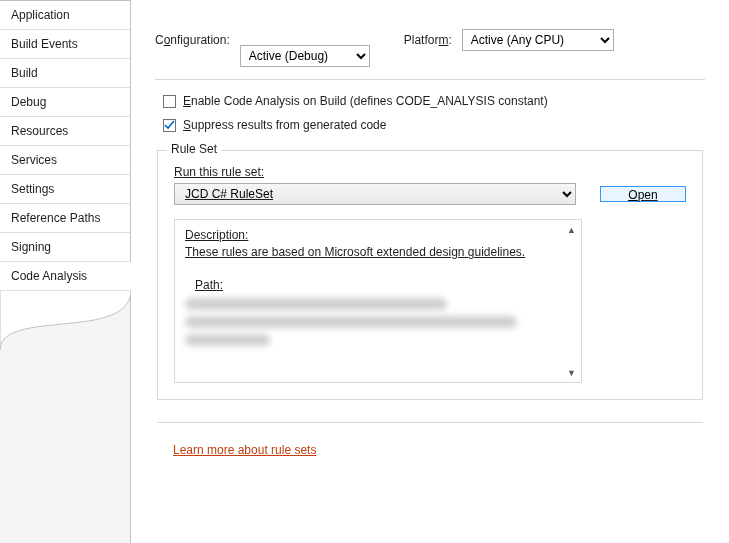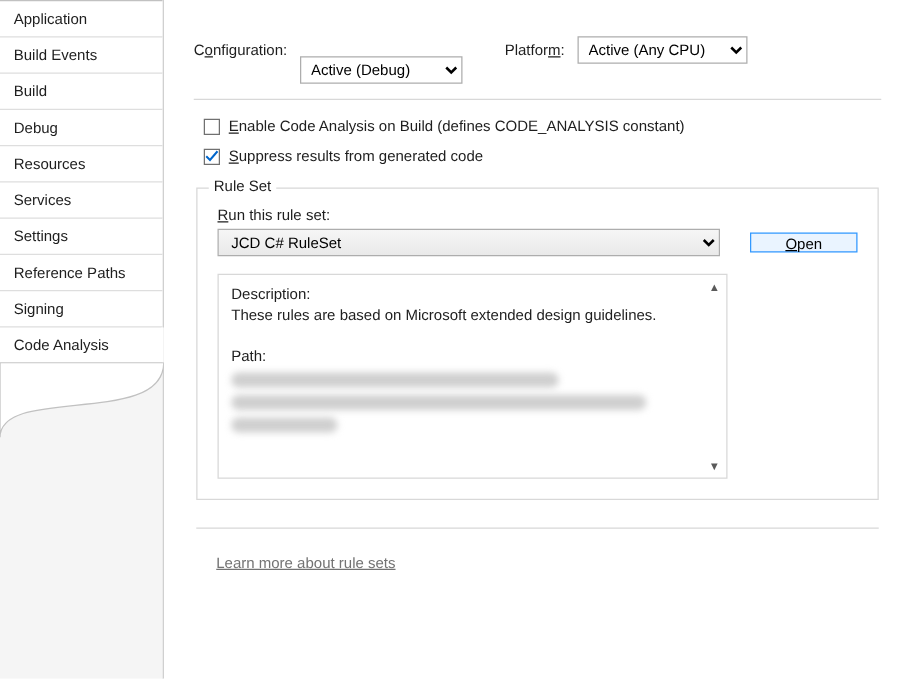--- a/index.html
+++ b/index.html
@@ -68,21 +68,21 @@
   }
   .toprow .lbl { margin-right: 2px; }
   select.drop {
     font: inherit;
     height: 22px;
     border: 1px solid #adadad;
     background: #fff;
     padding: 1px 4px;
   }
   .drop.config { width: 130px; margin-top: 32px; }
-  .drop.platform { width: 136px; }
+  .drop.platform { width: 152px; }
   .gap1 { width: 18px; }
   hr.sep {
     border: none;
     border-top: 1px solid #d8d8d8;
     margin: 2px 0 14px 0;
   }
   .checkrow {
     display: flex;
     align-items: flex-end;
     gap: 7px;
@@ -96,20 +96,21 @@
     justify-content: center;
     background: #fff;
   }
   .chk.checked svg { display: block; }
   .chk svg { display: none; }
   .fieldset {
     border: 1px solid #d8d8d8;
     margin: 8px 2px 0 2px;
     padding: 14px 16px 16px 16px;
     position: relative;
+    text-decoration: underline;
   }
   .fieldset-legend {
     position: absolute;
     top: -9px;
     left: 9px;
     background: #fff;
     padding: 0 4px;
   }
   .rulesetrow {
     display: flex;
@@ -136,21 +137,21 @@
   .descbox {
     margin-top: 14px;
     border: 1px solid #d8d8d8;
     padding: 8px 10px 10px 10px;
     position: relative;
     height: 164px;
     width: 408px;
   }
   .descbox .title { margin-bottom: 2px; }
   .descbox .bodytxt { line-height: 1.35; }
-  .descbox .pathlbl { margin-top: 18px; }
+  .descbox .pathlbl { margin-top: 18px; margin-left: 10px; }
   .blurred {
     margin-top: 6px;
     display: flex;
     flex-direction: column;
     gap: 6px;
   }
   .blurline {
     height: 12px;
     background: #cfcfcf;
     border-radius: 6px;
@@ -163,21 +164,21 @@
     position: absolute;
     right: 2px;
     width: 15px; height: 15px;
     display: flex; align-items: center; justify-content: center;
     color: #5a5a5a;
     font-size: 9px;
   }
   .scrollbtn.top { top: 2px; }
   .scrollbtn.bot { bottom: 2px; }
   .link {
-    color: #737373;
+    color: #c2410c;
     text-decoration: underline;
     cursor: pointer;
     margin: 6px 0 0 18px;
     display: inline-block;
   }
   hr.sep2 {
     border: none;
     border-top: 1px solid #d8d8d8;
     margin: 22px 2px 14px 2px;
   }

